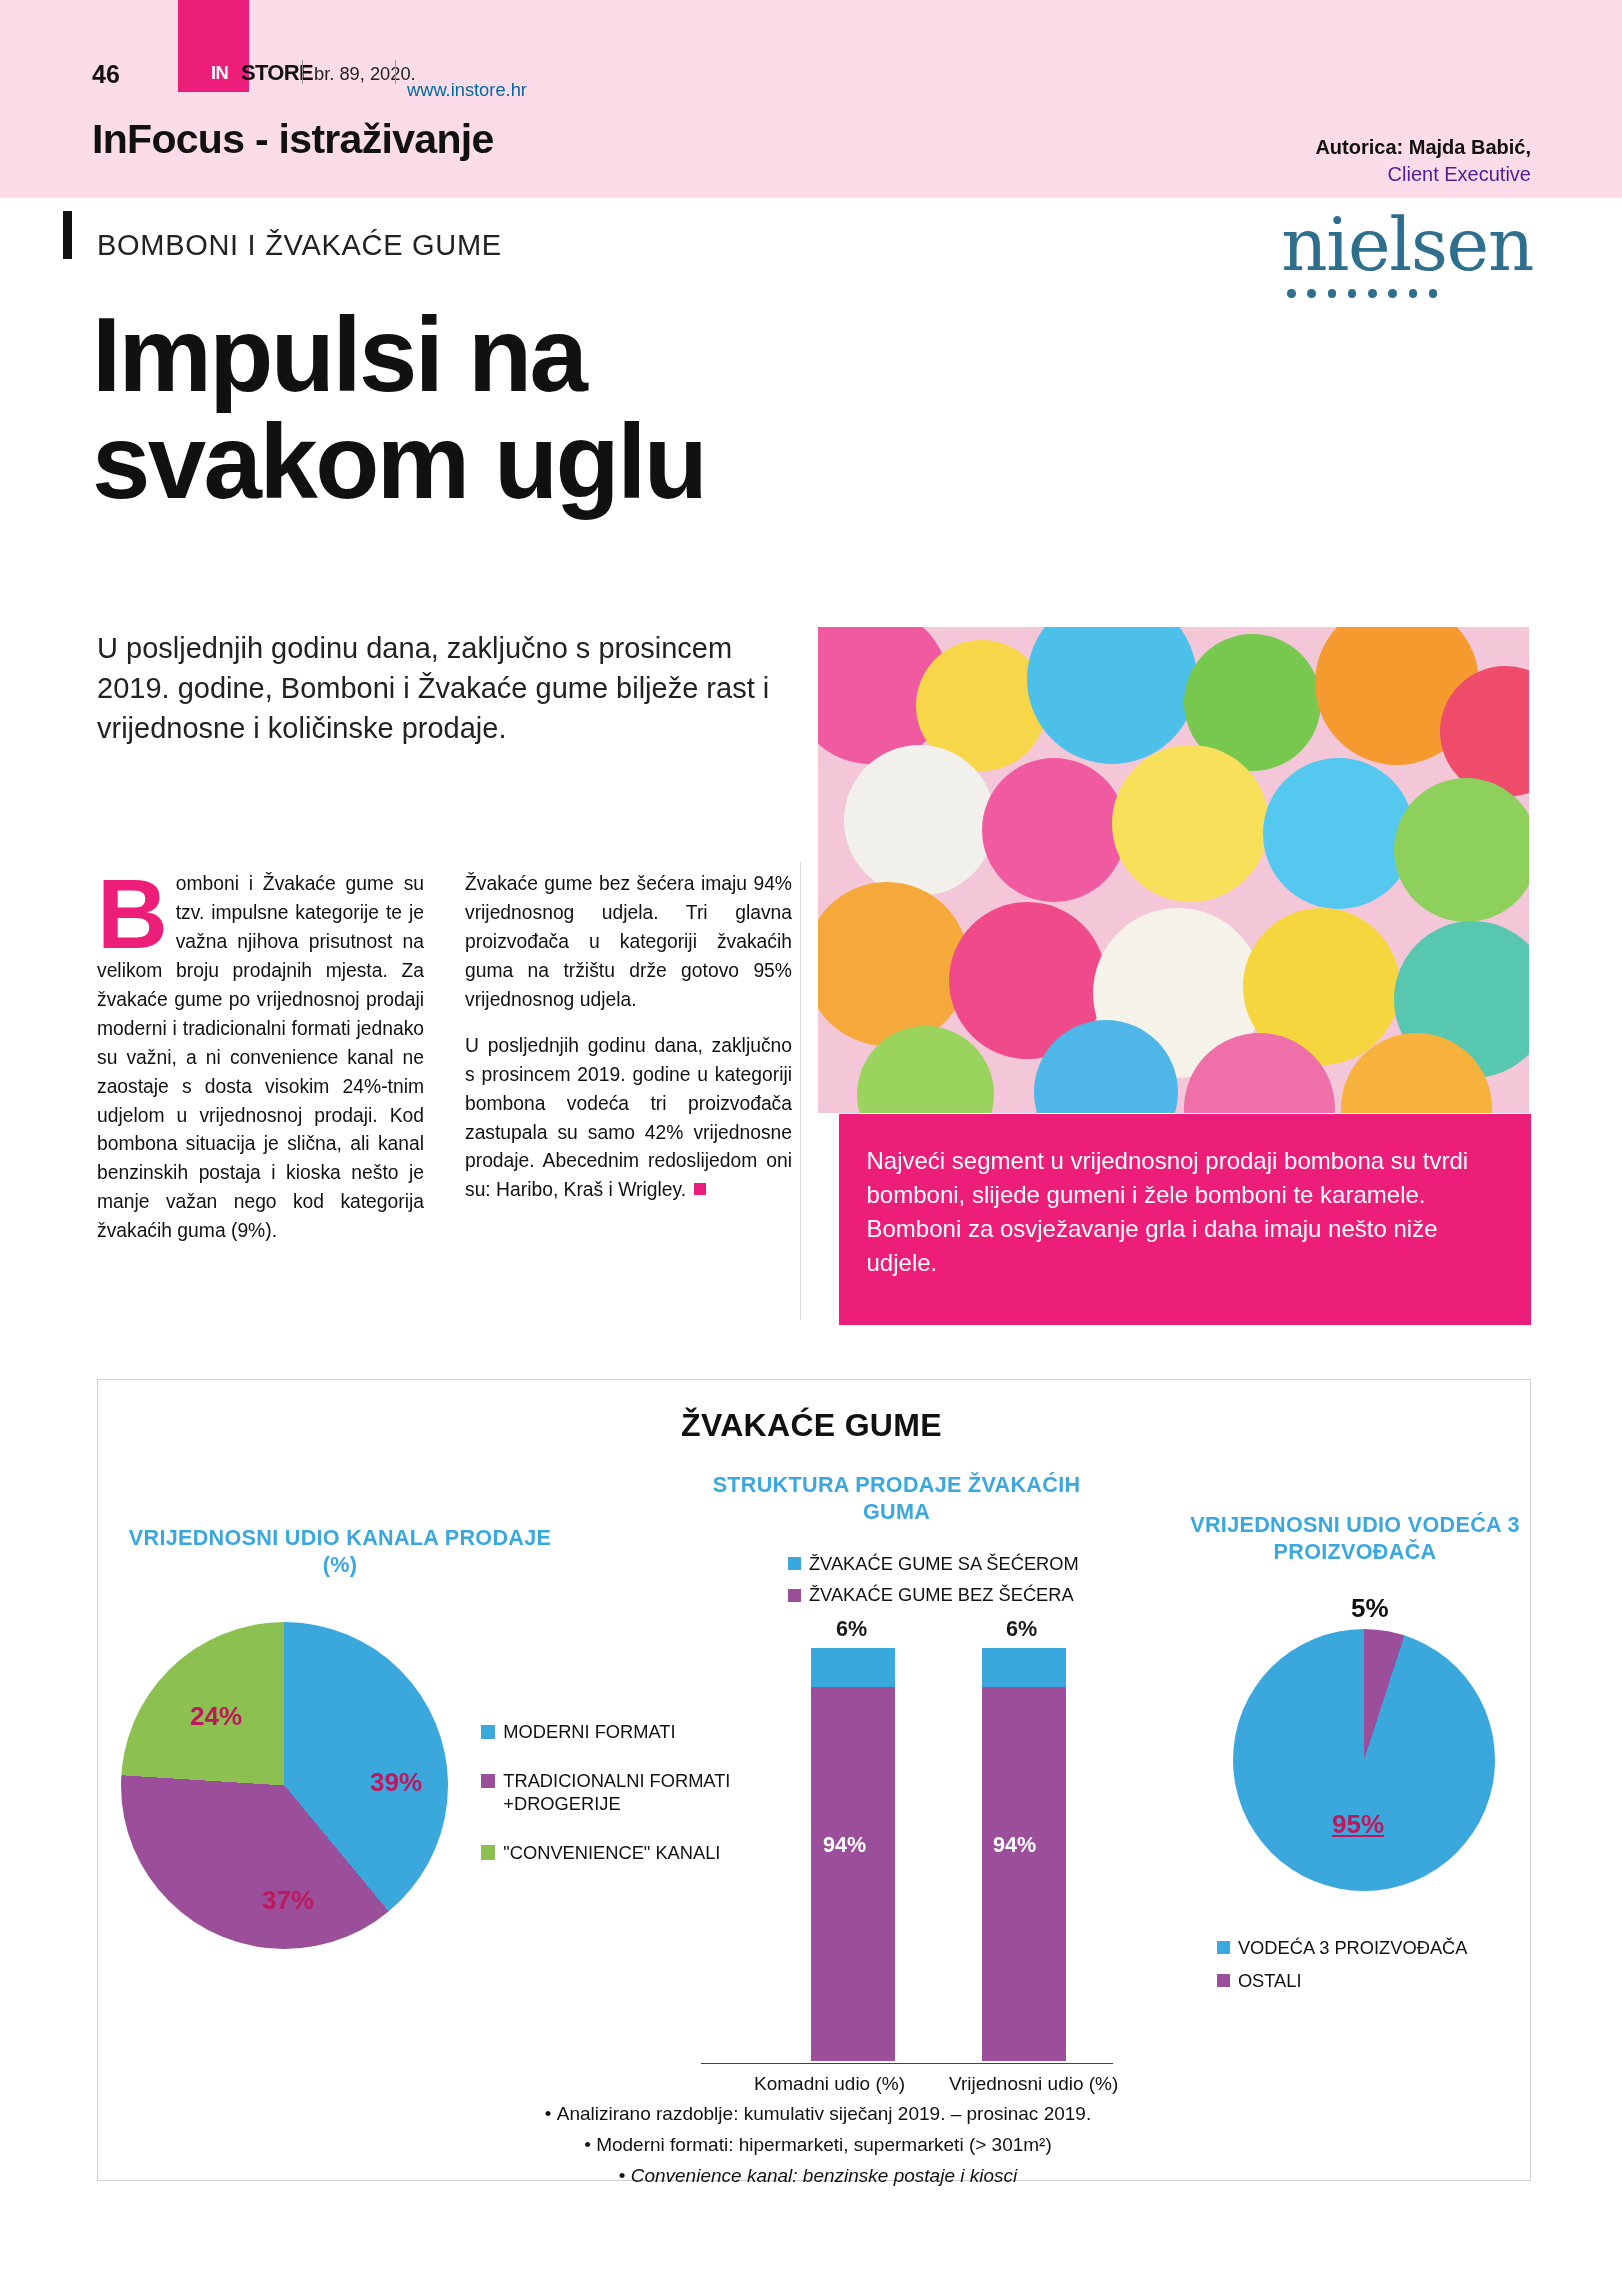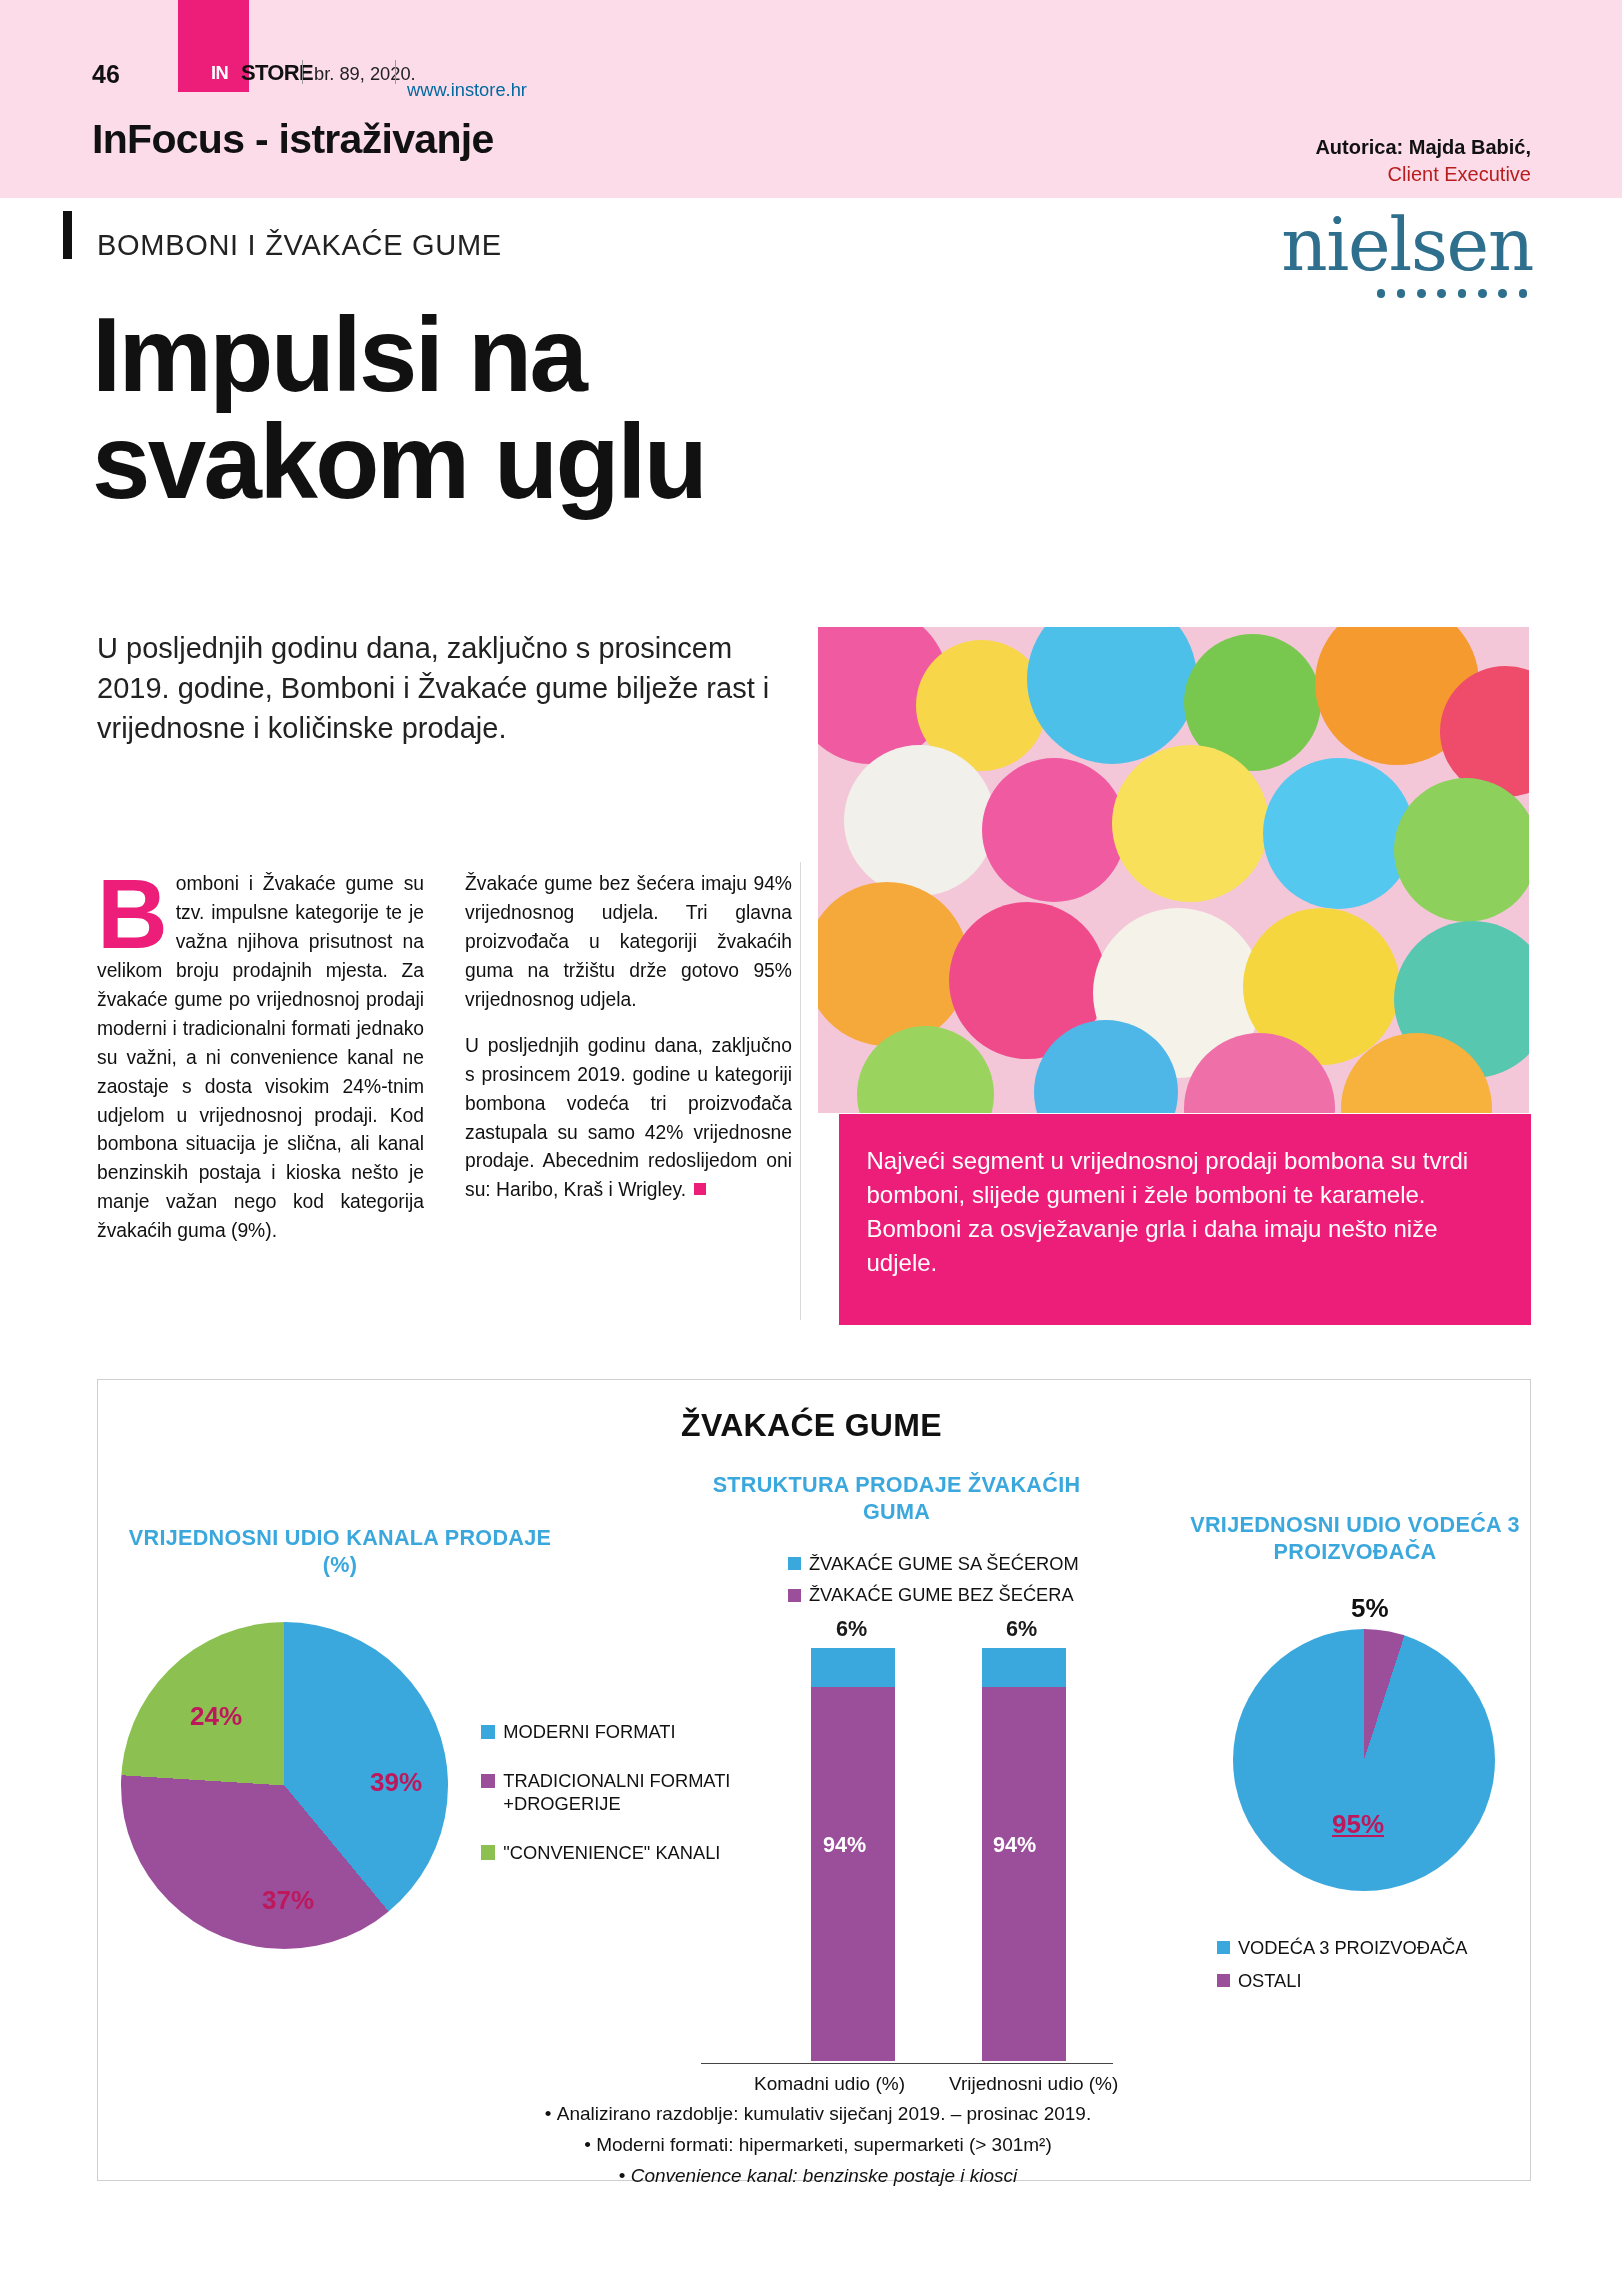--- a/index.html
+++ b/index.html
@@ -17,29 +17,29 @@
   .logo-block{position:absolute;left:178px;top:0;width:71px;height:92px;background:#ec1e79;}
   .logo-in{position:absolute;left:211px;top:62px;font-size:18.3px;font-weight:bold;color:#ffffff;letter-spacing:-0.7px;}
   .logo-store{position:absolute;left:241px;top:60px;font-size:22px;font-weight:bold;color:#111;letter-spacing:-0.7px;}
   .issue{position:absolute;left:314px;top:63px;font-size:18.3px;color:#222;}
   .sep1{position:absolute;left:302px;top:60px;width:1.3px;height:23.6px;background:#999;}
   .sep2{position:absolute;left:395px;top:60px;width:1.3px;height:23.6px;background:#999;}
   .site{position:absolute;left:407px;top:79px;font-size:18.3px;color:#0369a1;}
 
   .section-title{position:absolute;left:92px;top:116px;font-size:41px;font-weight:bold;letter-spacing:-0.7px;color:#111;}
   .author{position:absolute;right:92px;top:136px;text-align:right;font-size:20px;font-weight:bold;color:#111;}
-  .author .role{display:block;font-weight:normal;font-size:20px;margin-top:3.9px;color:#b91c1c;}
+  .author .role{display:block;font-weight:normal;font-size:20px;margin-top:3.9px;color:#4c1d95;}
 
   .whiteband{position:absolute;left:0;top:198px;width:1623px;height:2098px;background:#ffffff;}
 
   .tick{position:absolute;left:63px;top:211px;width:9.2px;height:48px;background:#111;}
   .kicker{position:absolute;left:97px;top:229px;font-size:29px;letter-spacing:0.7px;color:#222;}
 
   
-  .nielsen{position:absolute;right:90px;top:209px;text-align:right;}
+  .nielsen{position:absolute;right:90px;top:209px;text-align:left;}
   .nielsen .word{font-family:"DejaVu Serif", serif;font-size:72px;color:#2e6f8e;letter-spacing:-1.3px;line-height:1;}
   .nielsen .dots{margin-top:6.5px;}
   .nielsen .dots span{display:inline-block;width:8.5px;height:8.5px;border-radius:50%;background:#2e6f8e;margin:0 5.9px;}
 
   .headline{position:absolute;left:92px;top:301px;font-size:105px;font-weight:bold;line-height:1.02;letter-spacing:-2.6px;color:#111;}
 
   .lede{position:absolute;left:97px;top:628px;width:700px;font-size:29px;line-height:1.38;color:#222;}
 
   .col-rule{position:absolute;left:800px;top:862px;width:1.3px;height:458px;background:#d9d9d9;}
 

